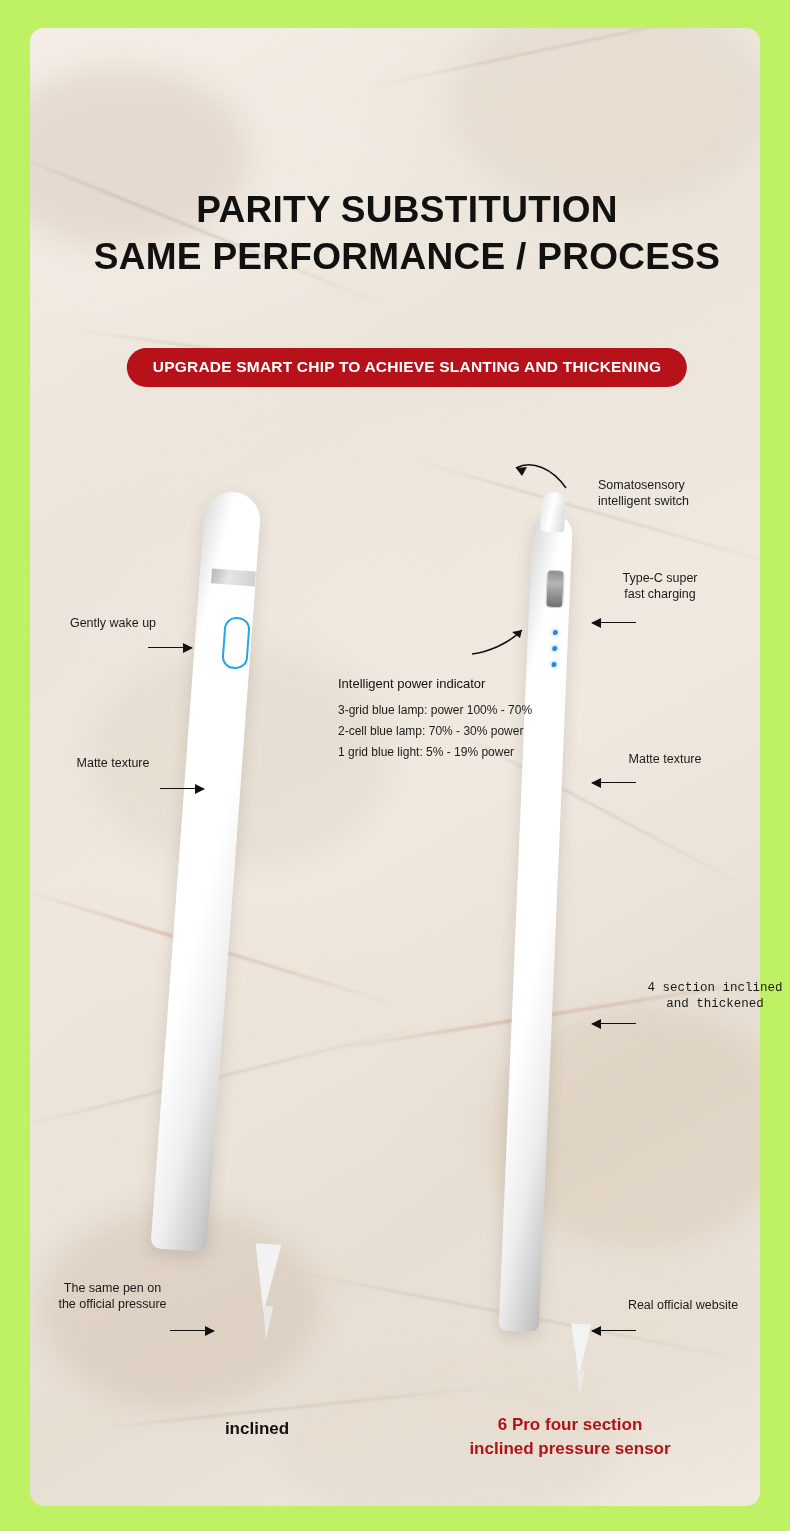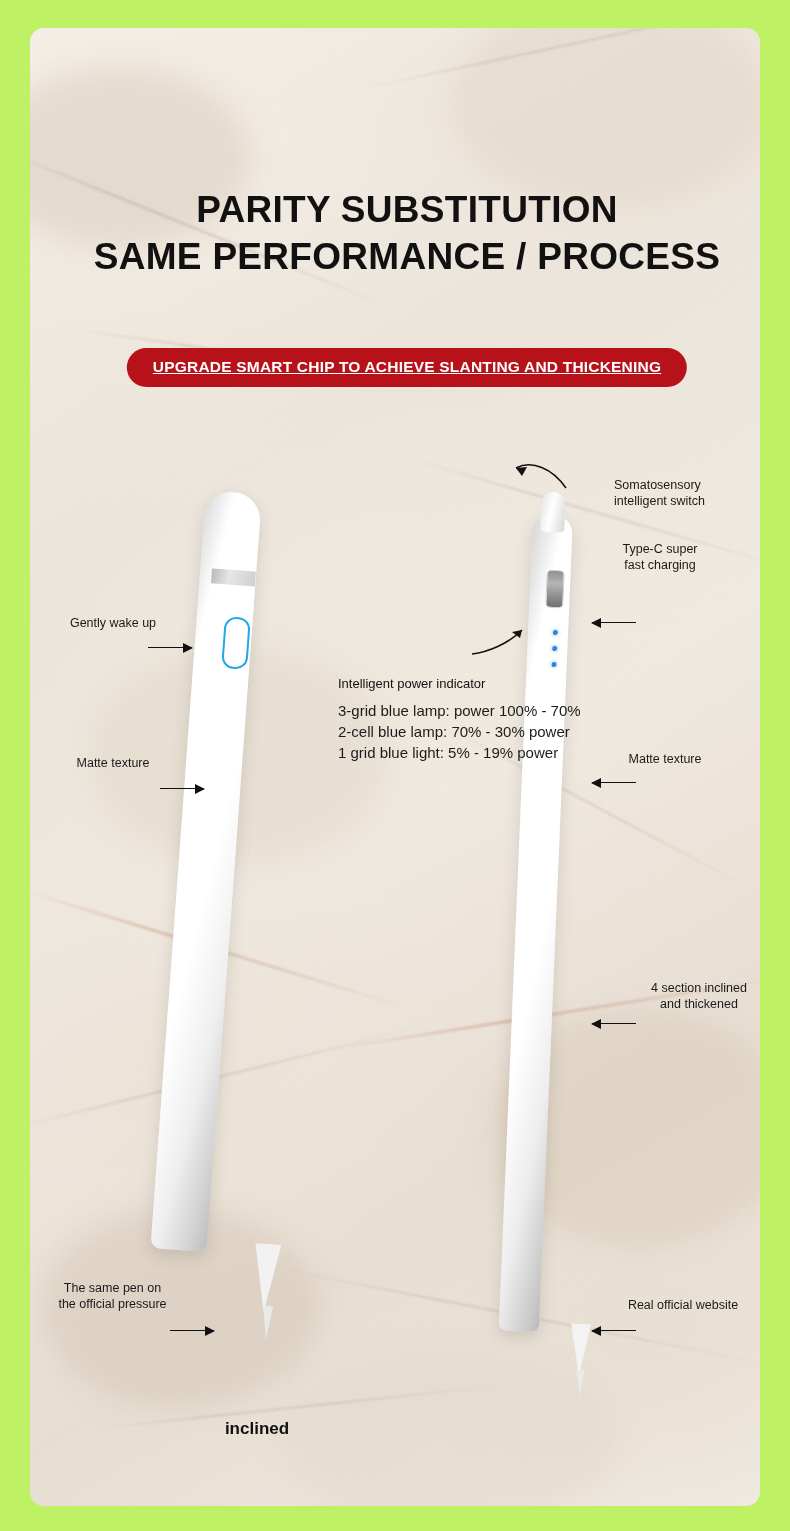--- a/index.html
+++ b/index.html
@@ -77,21 +77,20 @@
     top: 348px;
     transform: translateX(-50%);
     background: #b7121a;
     color: #ffffff;
     border-radius: 22px;
     padding: 10px 26px 11px 26px;
     font-size: 15.5px;
     font-weight: bold;
     letter-spacing: .2px;
     white-space: nowrap;
-    text-decoration: underline;
   }
   
   .pen { position: absolute; }
 
   
   #pen-left {
     left: 206px;
     top: 492px;
     width: 66px;
     height: 885px;
@@ -217,21 +216,21 @@
   }
 
   
   .callout {
     position: absolute;
     font-size: 12.5px;
     color: #1a1a1a;
     line-height: 16px;
   }
   .callout.r { text-align: center; }
-  .callout.l { text-align: left; margin-left: 16px; }
+  .callout.l { text-align: left; }
   .callout.c { text-align: center; }
 
   .arrow {
     position: absolute;
     height: 11px;
   }
   .arrow .shaft {
     position: absolute;
     top: 5px;
     left: 0;
@@ -257,21 +256,21 @@
     left: 338px;
     top: 676px;
     width: 200px;
   }
   #power-block .title {
     font-size: 13px;
     color: #111;
     margin-bottom: 9px;
   }
   #power-block .line {
-    font-size: 15px;
+    font-size: 12px;
     color: #1c1c1c;
     line-height: 21px;
     white-space: nowrap;
   }
 
   
   .bottom-label-left {
     position: absolute;
     left: 172px;
     top: 1419px;
@@ -383,45 +382,49 @@
   <svg class="curve" style="left:508px; top:458px;" width="62" height="38" viewBox="0 0 62 38">
     <path d="M58,30 C44,10 24,2 8,10" stroke="#111" stroke-width="1.5" fill="none"></path>
     <path d="M8,10 L19,9 L14,18 Z" fill="#111"></path>
   </svg>
 
   <div class="callout l" style="left:598px; top:477px; width:150px;">
     <div>Somatosensory</div>
     <div>intelligent switch</div>
   </div>
 
-  <div class="callout c" style="left:600px; top:541px; width:120px;">
+  <div class="callout c" style="left:600px; top:570px; width:120px;">
     <div>Type-C super</div>
     <div>fast charging</div>
   </div>
   <div class="arrow left" style="left:592px; top:617px; width:44px;">
     <div class="shaft"></div>
       <div class="head"></div>
   </div>
 
   <div class="callout c" style="left:600px; top:751px; width:130px;">Matte texture</div>
   <div class="arrow left" style="left:592px; top:777px; width:44px;">
     <div class="shaft"></div>
       <div class="head"></div>
   </div>
 
-  <div class="callout c" style="left:624px; top:980px; width:150px;">
+  <div class="callout c" style="left:640px; top:980px; width:150px;font-family:Liberation Mono, monospace;">
     <div>4 section inclined</div>
     <div>and thickened</div>
   </div>
   <div class="arrow left" style="left:592px; top:1018px; width:44px;">
     <div class="shaft"></div>
       <div class="head"></div>
   </div>
 
   <div class="callout c" style="left:608px; top:1297px; width:150px;">Real official website</div>
   <div class="arrow left" style="left:592px; top:1325px; width:44px;">
     <div class="shaft"></div>
       <div class="head"></div>
   </div>
 
   <div class="bottom-label-left">inclined</div>
+  <div class="bottom-label-right">
+    <div>6 Pro four section</div>
+    <div>inclined pressure sensor</div>
+  </div>
 
 </div>
 
 </body></html>

